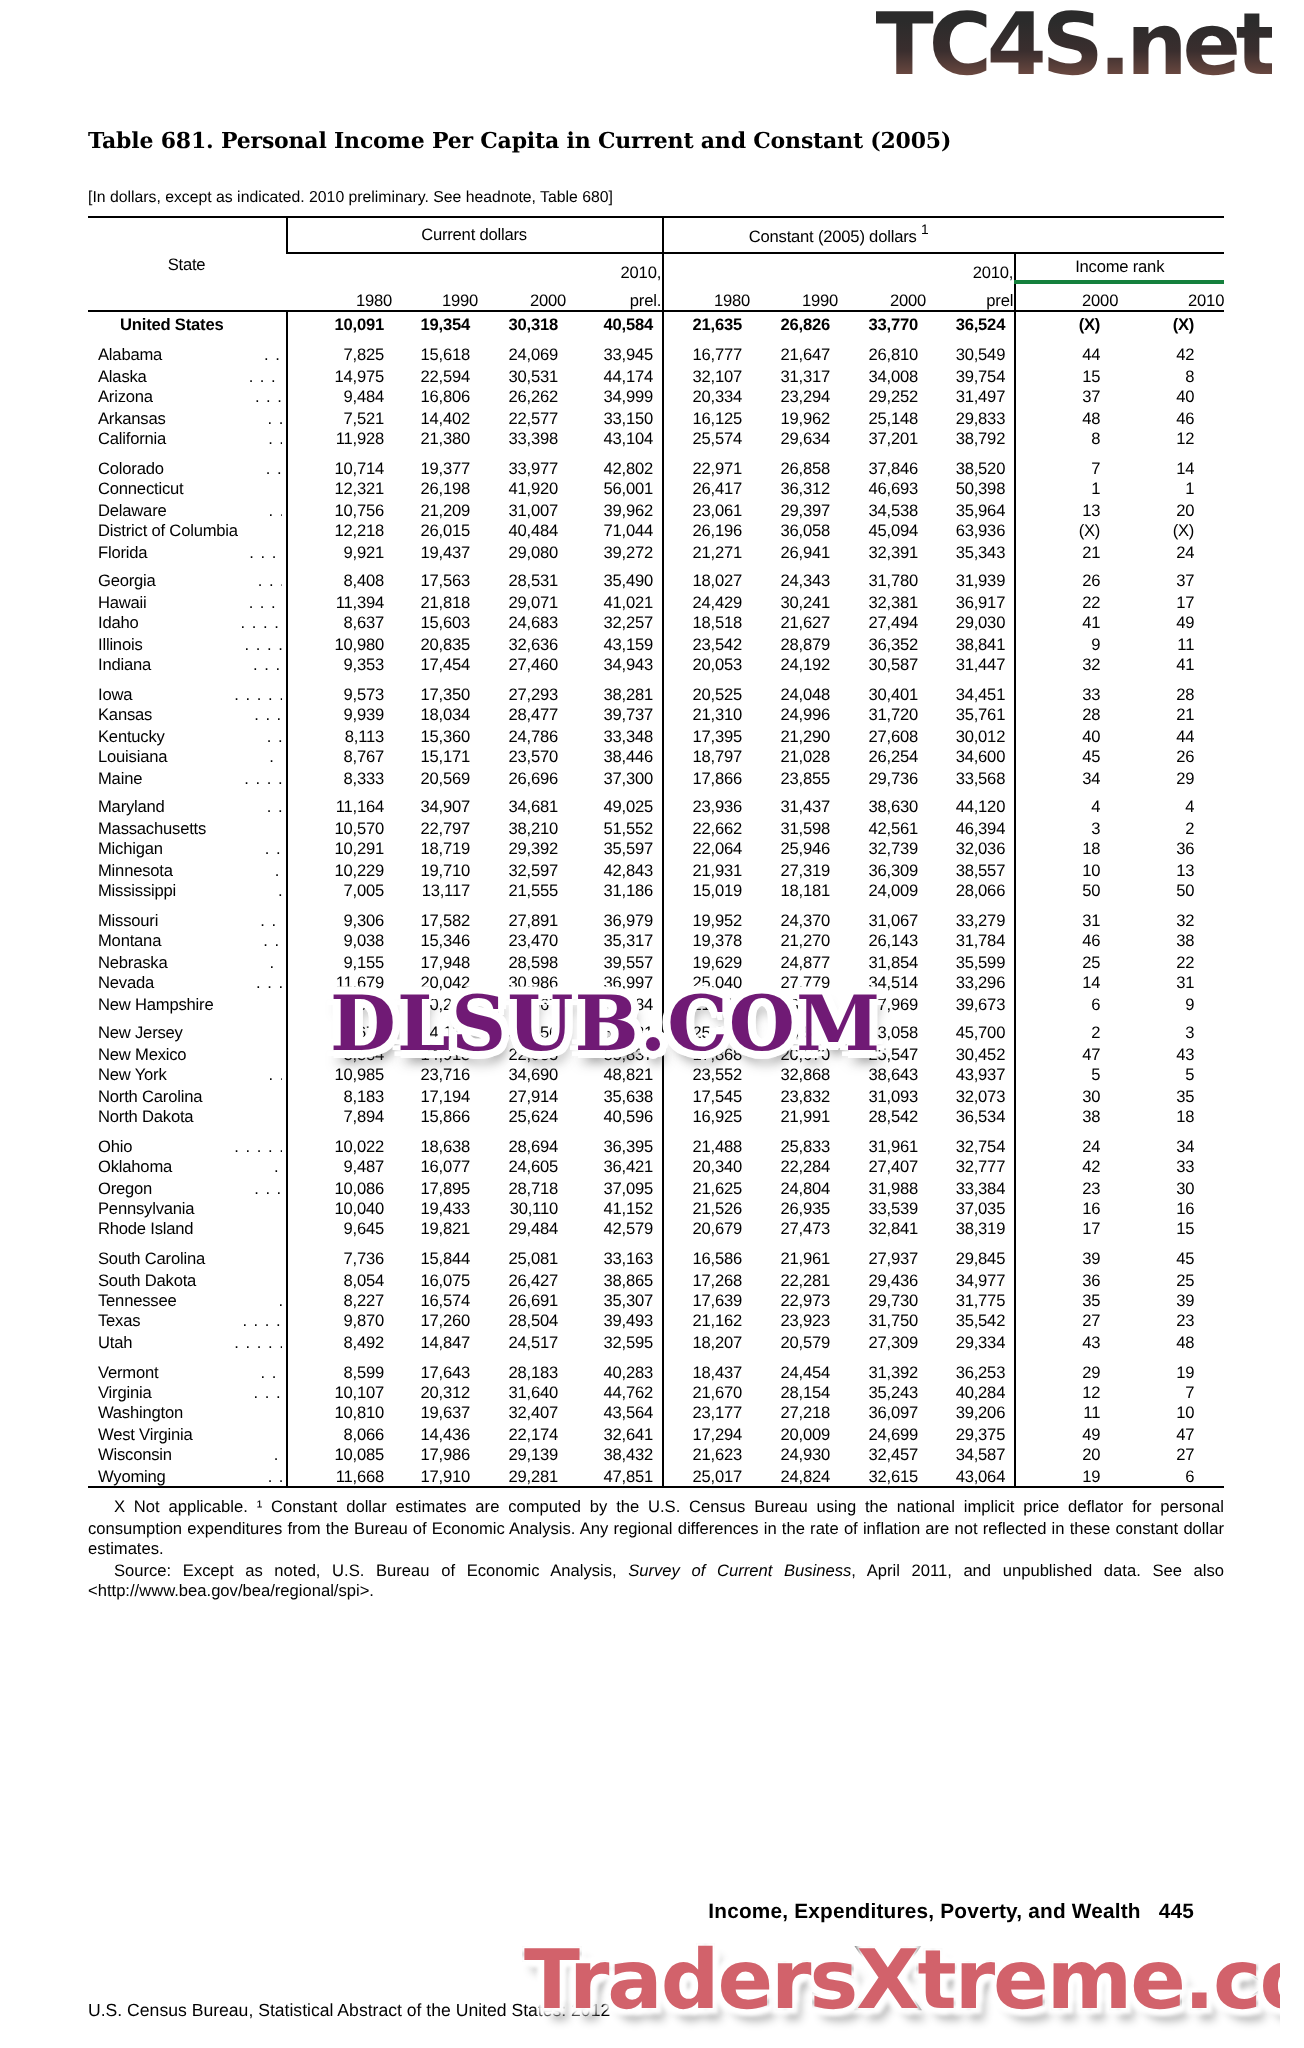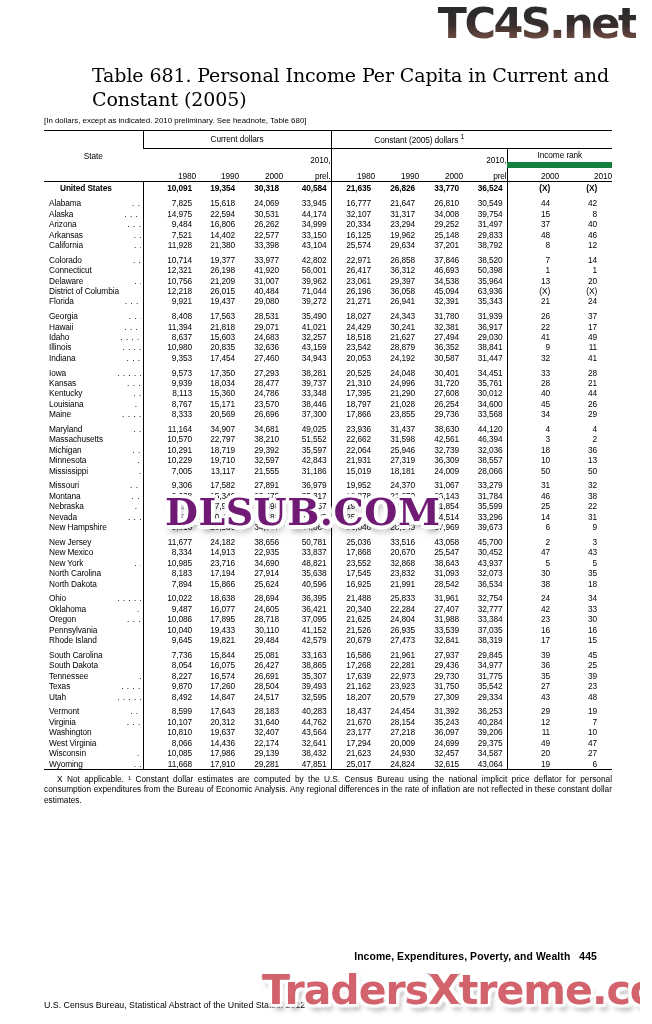--- a/index.html
+++ b/index.html
@@ -1,35 +1,35 @@
 <!DOCTYPE html>
 <html><head>
 <meta charset="utf-8">
 <style>
   html,body { margin:0; padding:0; background:#fff; }
   .page { position:relative; width:640px; height:1024px; background:#fff; overflow:hidden;
           font-family:"Liberation Sans", sans-serif; color:#000; }
 
   .content { position:absolute; left:44px; top:64px; width:568px; }
 
-  .title { font-family:"DejaVu Serif", serif; font-weight:normal; font-size:19px;
-           line-height:1.25; letter-spacing:-0.1px;margin-left:48px; }
-  .headnote { font-size:7.9px; margin-top:4px; margin-bottom:5px; }
+  .title { font-family:"DejaVu Serif", serif; font-weight:bold; font-size:11px;
+           line-height:1.25; letter-spacing:-0.1px; }
+  .headnote { font-size:7.9px; margin-top:16px; margin-bottom:5px; }
 
   table.inc { border-collapse:collapse; table-layout:fixed; width:568px;
               border-top:1px solid #000; border-bottom:1.5px solid #000;
               letter-spacing:-0.1px; }
   table.inc th, table.inc td { padding:0; margin:0; font-size:8.3px; font-weight:normal; }
 
   thead th { vertical-align:bottom; }
   th.state-h { vertical-align:middle; text-align:center; }
   th.gh { text-align:center; vertical-align:middle; height:17px; border-bottom:1px solid #000; }
   th.sub { height:13px; text-align:right; padding-right:4px; }
   th.yr  { height:13px; text-align:right; padding-right:4px; }
-  th.rankgroup { height:13px; text-align:center; border-bottom:6px solid #15803d; vertical-align:middle; }
+  th.rankgroup { height:13px; text-align:center; border-bottom:2px solid #15803d; vertical-align:middle; }
   .bl { border-left:1px solid #000; }
   th.r8, td.r8 { padding-right:9px; }
   th.r9, td.r9 { padding-right:15px;text-align:right; }
 
   tbody td { line-height:10.45px; vertical-align:bottom; }
   tbody td.num { text-align:right; padding-right:4px; white-space:nowrap; }
   tbody td.r8 { padding-right:9px; }
   tbody td.r9 { padding-right:15px; }
   tr.us td { border-top:1px solid #000; font-weight:bold; line-height:12.5px; }
   tr.gap td { padding-top:4.2px; }
@@ -1058,20 +1058,21 @@
             <td class="num">32,615</td>
             <td class="num">43,064</td>
             <td class="num bl r8">19</td>
             <td class="num r9">6</td>
           </tr>
         </tbody>
     </table>
 
     <div class="footnotes">
       <p class="fn">X Not applicable. ¹ Constant dollar estimates are computed by the U.S. Census Bureau using the national implicit price deflator for personal consumption expenditures from the Bureau of Economic Analysis. Any regional differences in the rate of inflation are not reflected in these constant dollar estimates.</p>
+      <p class="fn"><span>Source: Except as noted, U.S. Bureau of Economic Analysis, </span><i>Survey of Current Business</i><span>, April 2011, and unpublished data. See also &lt;http://www.bea.gov/bea/regional/spi&gt;.</span></p>
     </div>
   </div>
 
   <div class="running-head"><span>Income, Expenditures, Poverty, and Wealth</span><span class="pgnum">445</span></div>
   <div class="credit">U.S. Census Bureau, Statistical Abstract of the United States: 2012</div>
 
   <div class="wm-mid">DLSUB.COM</div>
   <div class="wm-bottom">TradersXtreme.com</div>
 
 </div>

